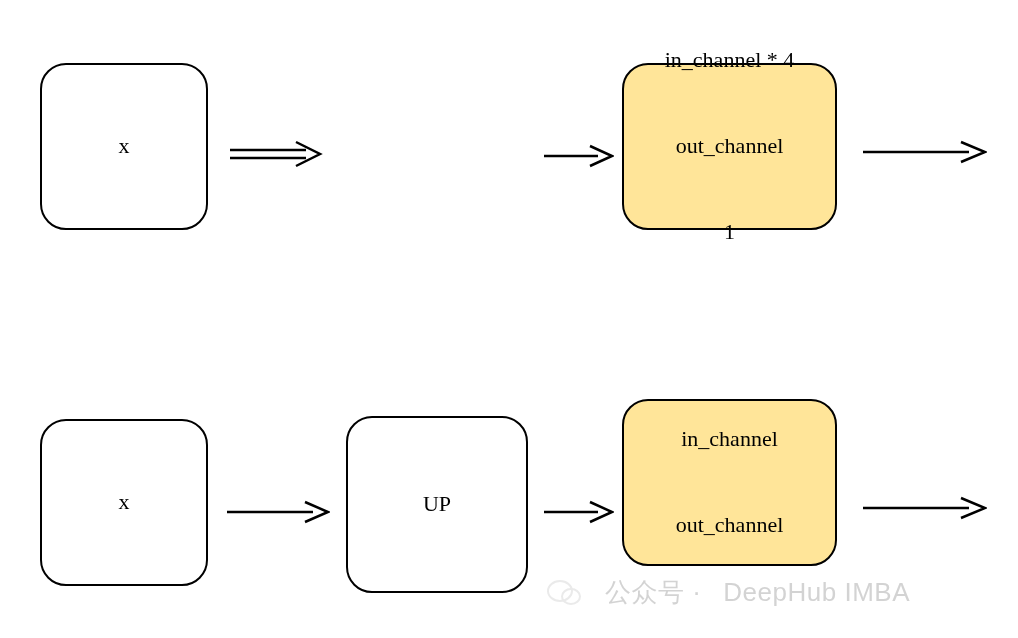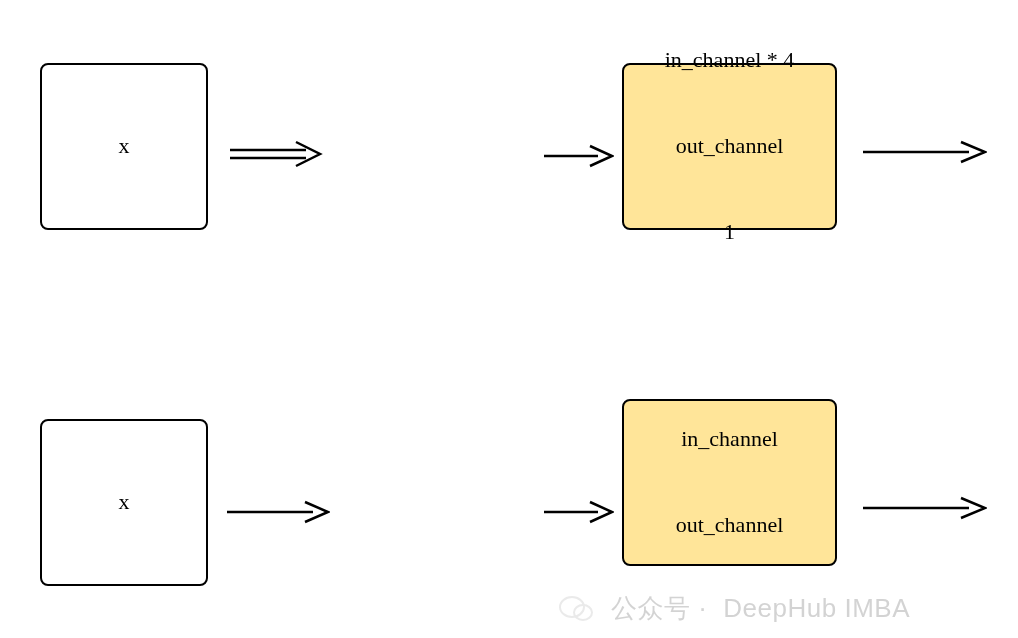--- a/index.html
+++ b/index.html
@@ -1,49 +1,49 @@
 <!DOCTYPE html>
 <html><head>
 <meta charset="utf-8">
 <style>
   * { box-sizing: border-box; margin: 0; padding: 0; }
   html, body { width: 1018px; height: 638px; background: #ffffff; font-family: "Comic Sans MS", "Segoe Script", cursive; }
   .canvas { position: relative; width: 1018px; height: 638px; }
   .node {
     position: absolute;
     border: 2.5px solid #000;
-    border-radius: 8px;
+    border-radius: 26px;
     display: flex;
     align-items: center;
     justify-content: center;
     text-align: center;
     font-size: 22px;
     line-height: 1.3;
     color: #000;
     white-space: pre;
   }
   .node.white { background: #ffffff; }
   .node.yellow { background: #ffe599; }
   .arrow {
     position: absolute;
     height: 0;
   }
   .arrow svg { display: block; }
   .watermark {
     position: absolute;
     right: 108px;
-    bottom: 12px;
+    bottom: 28px;
     color: #b0b0b0;
     font-family: -apple-system, BlinkMacSystemFont, "PingFang SC", "Microsoft YaHei", sans-serif;
     font-size: 26px;
     letter-spacing: 0.5px;
     opacity: 0.55;
     display: flex;
     align-items: center;
-    gap: 16px;
+    gap: 22px;
   }
   .wc-icon {
     width: 36px; height: 30px; position: relative; opacity: 0.6;
   }
   .wc-icon .b1, .wc-icon .b2 {
     position: absolute; border-radius: 50%; border: 2px solid #bfbfbf;
   }
   .wc-icon .b1 { width: 26px; height: 22px; left: 0; top: 2px; }
   .wc-icon .b2 { width: 20px; height: 17px; left: 14px; top: 10px; }
 </style>
@@ -91,20 +91,23 @@
     <span>x</span>
   </div>
 
   <div class="arrow" style="left:225px; top:500px; width:105px;">
     <svg width="105" height="24" viewBox="0 0 105 24">
       <line x1="2" y1="12" x2="88" y2="12" stroke="#000" stroke-width="2.5"></line>
       <polyline points="80,2 103,12 80,22" fill="none" stroke="#000" stroke-width="2.5"></polyline>
     </svg>
   </div>
 
+  <div class="node white" style="left:346px; top:416px; width:182px; height:177px;">
+    <span>UP</span>
+  </div>
 
   <div class="arrow" style="left:542px; top:500px; width:72px;">
     <svg width="72" height="24" viewBox="0 0 72 24">
       <line x1="2" y1="12" x2="56" y2="12" stroke="#000" stroke-width="2.5"></line>
       <polyline points="48,2 70,12 48,22" fill="none" stroke="#000" stroke-width="2.5"></polyline>
     </svg>
   </div>
 
   <div class="node yellow" style="left:622px; top:399px; width:215px; height:167px;">
     <div>

